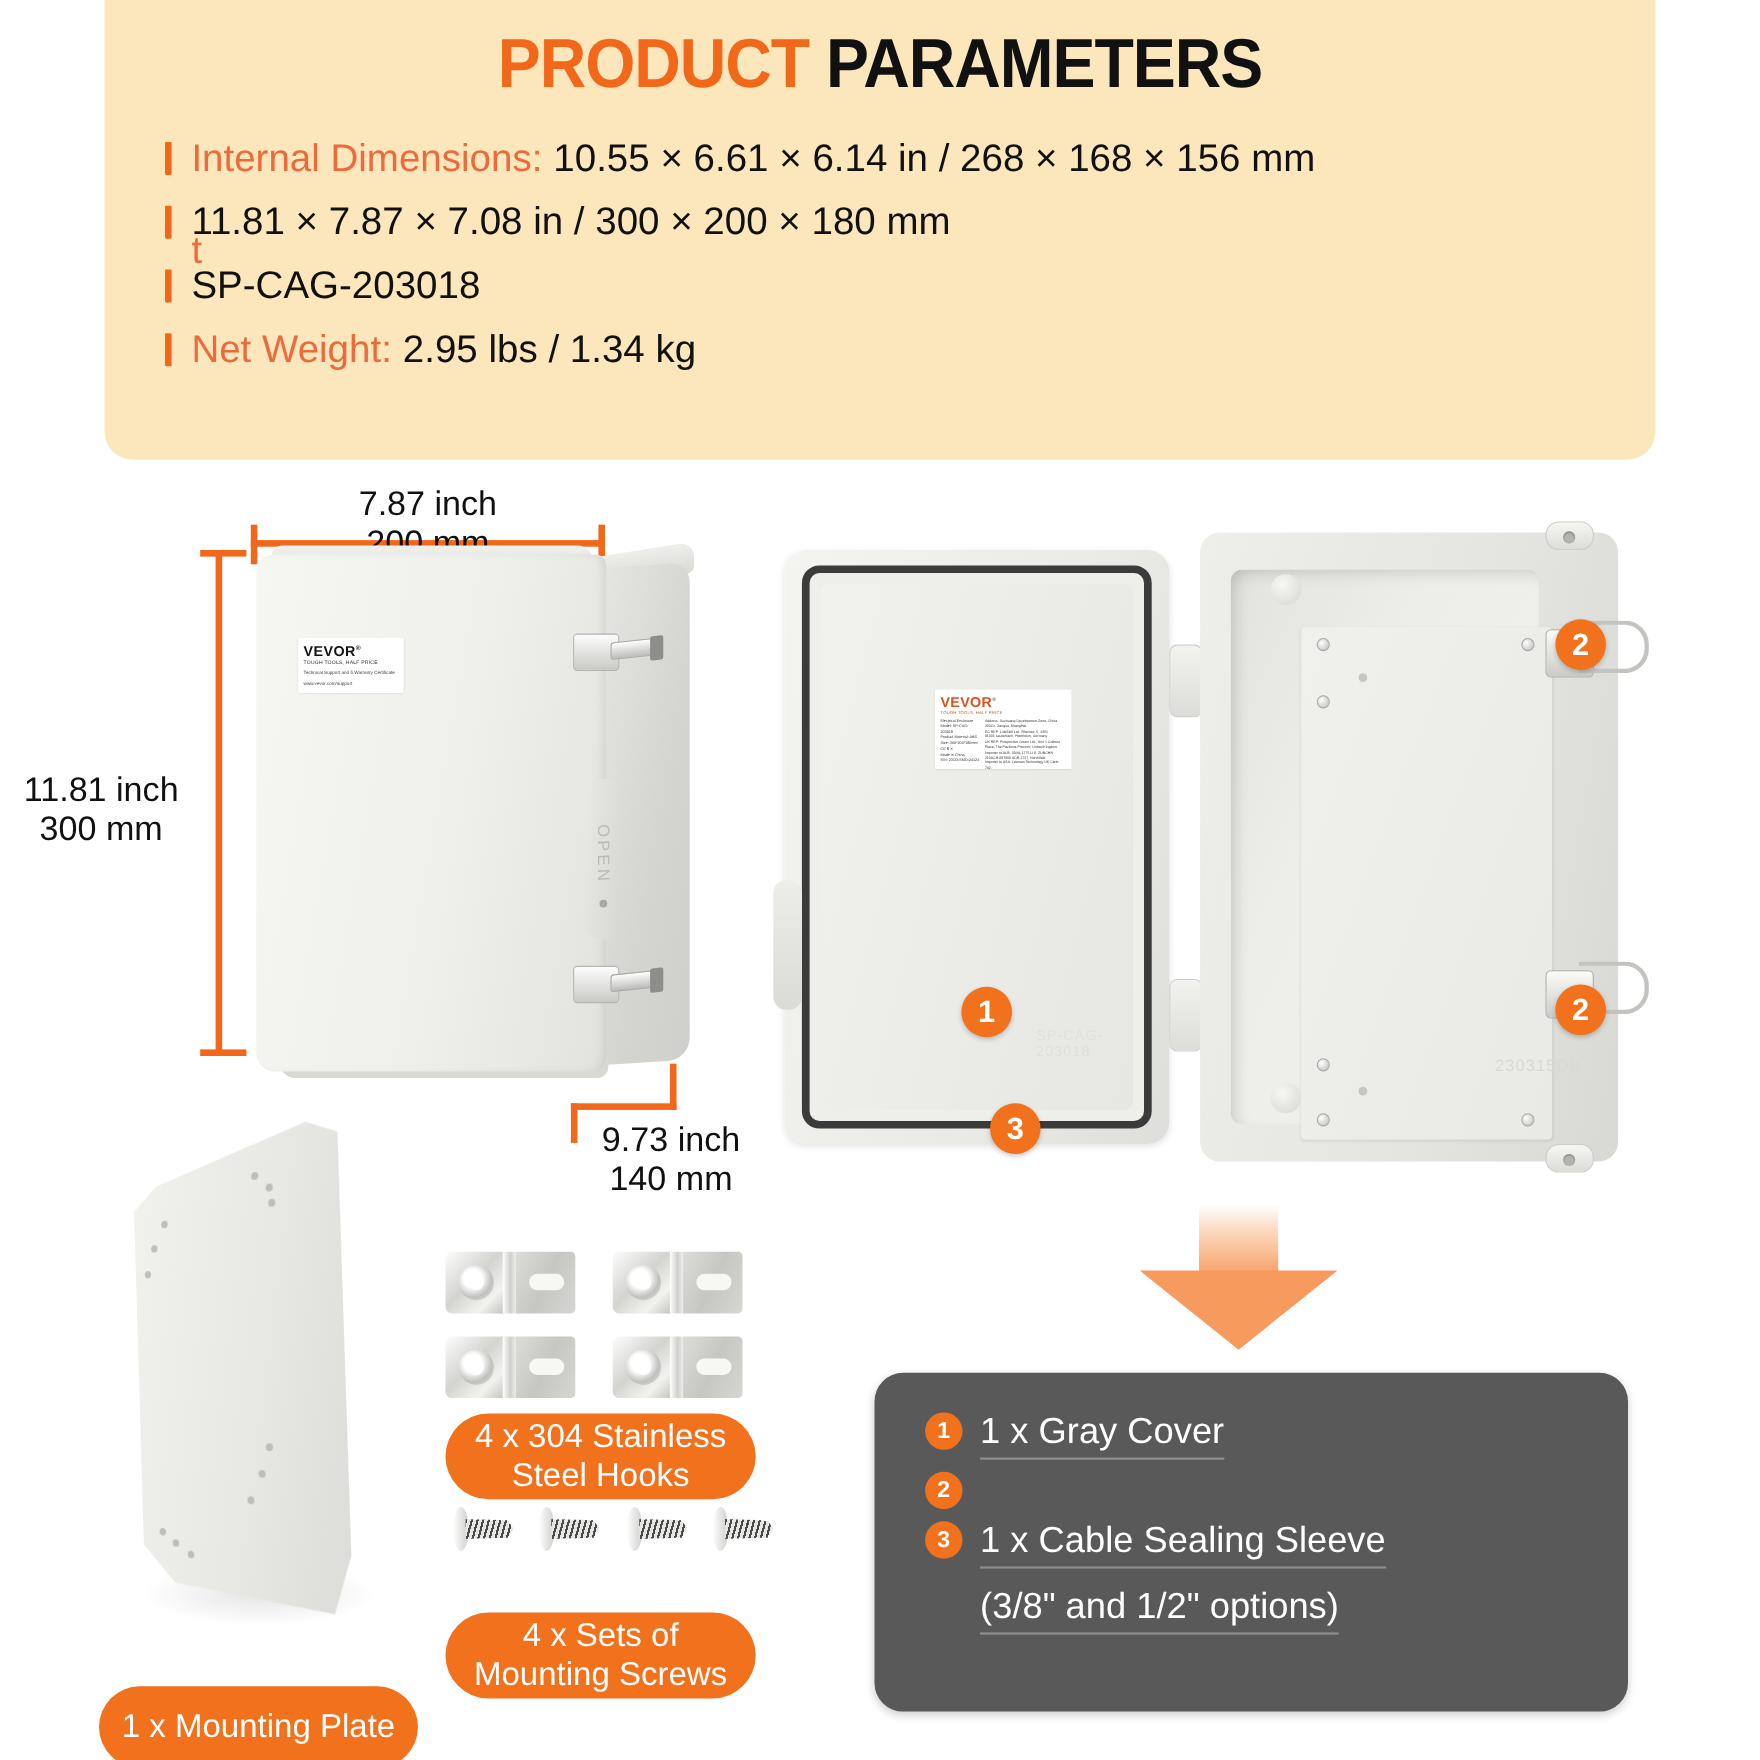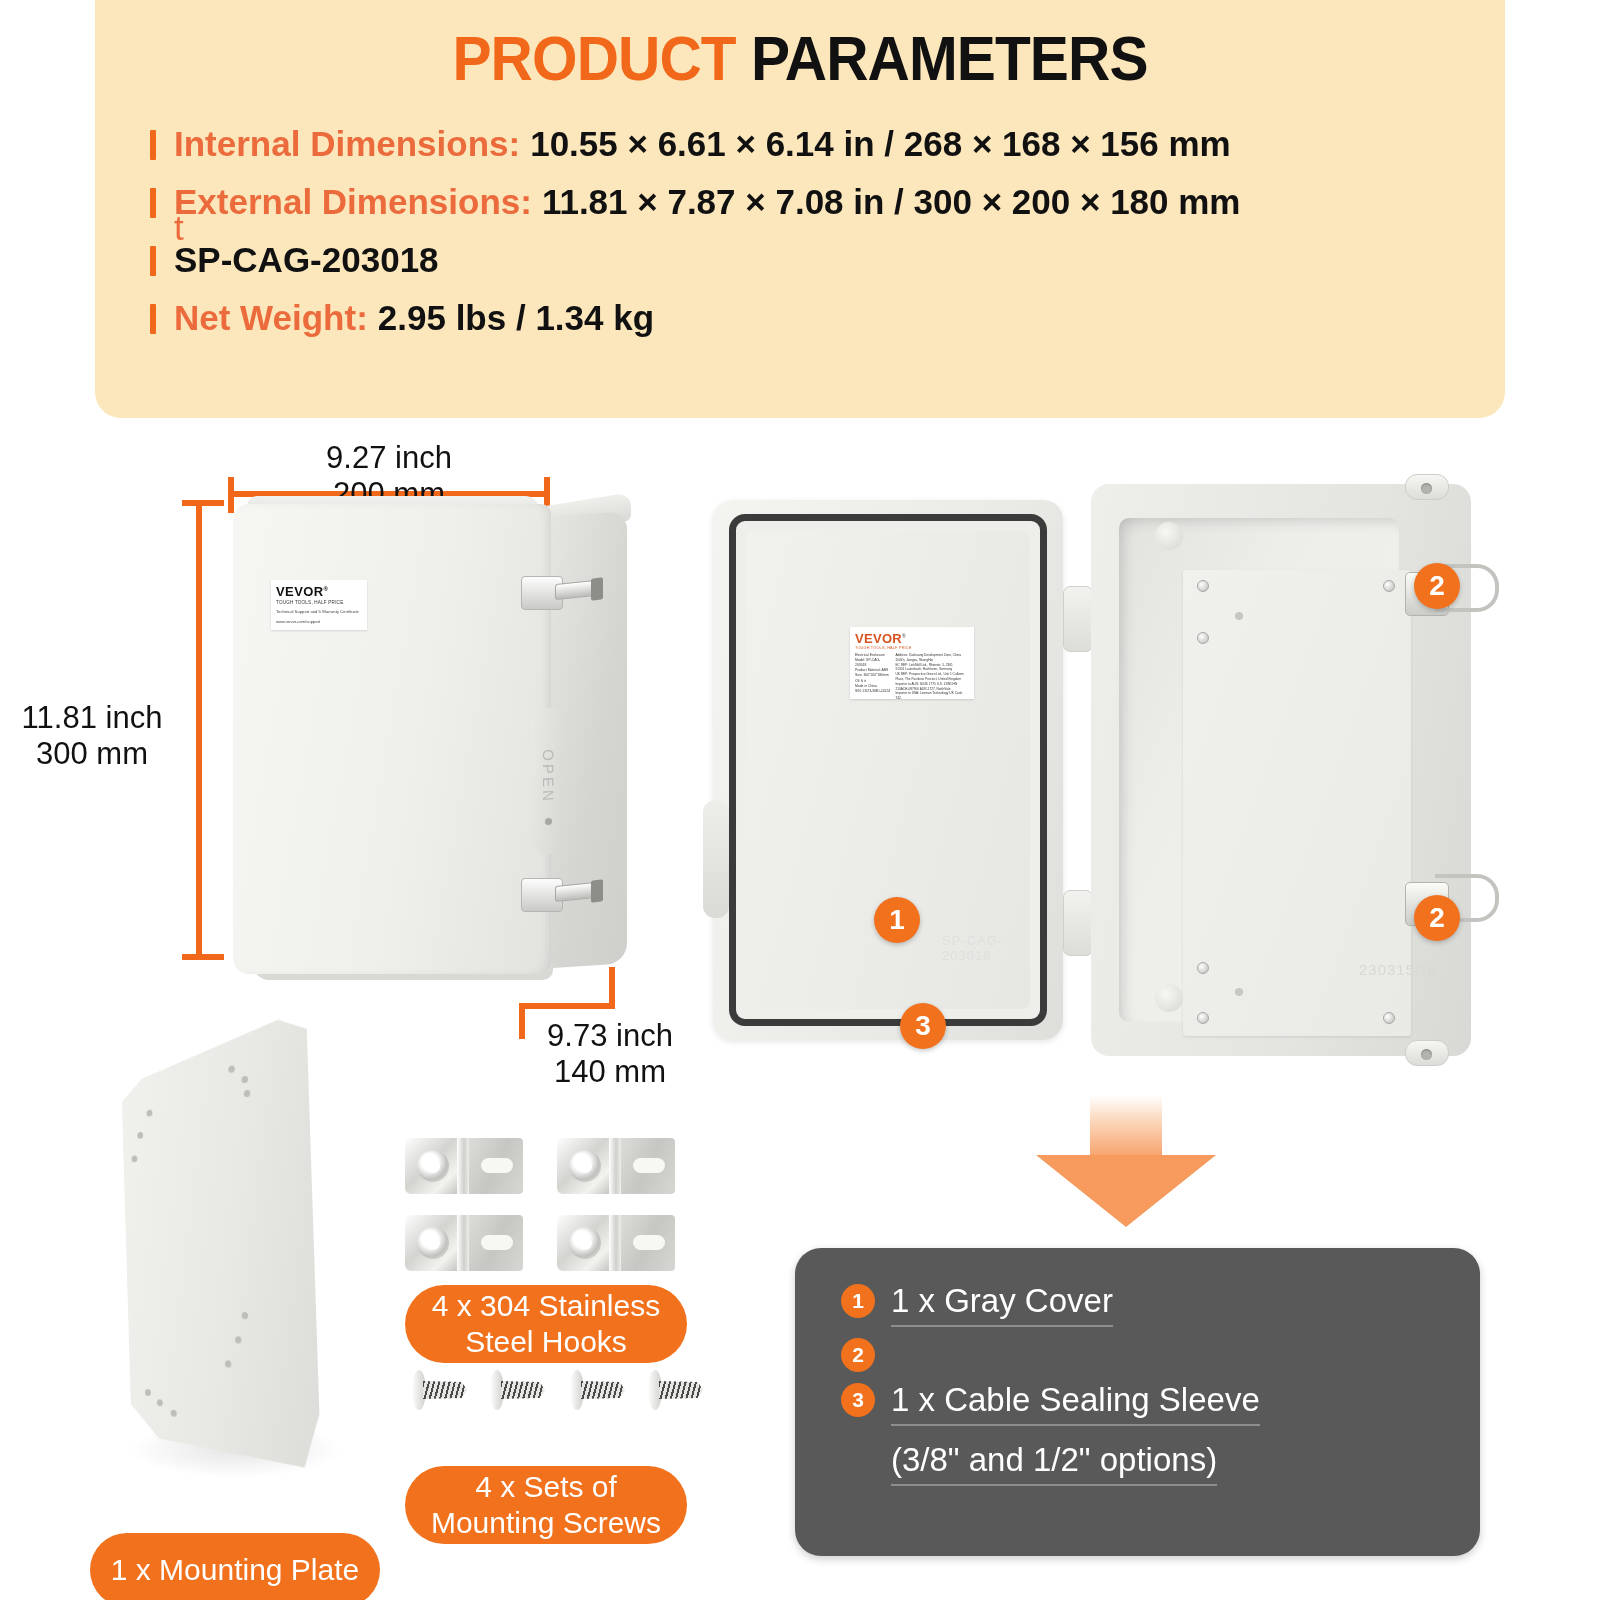--- a/index.html
+++ b/index.html
@@ -31,21 +31,20 @@
     font-family: "Liberation Sans", sans-serif;
     transform: scaleX(0.93);
   }
   .param-title .w1 { color: #f2681a; }
   .param-title .w2 { color: #111111; }
 
   .param-rows {
     position: absolute;
     left: 55px; top: 148px;
     width: 1340px;
-    font-weight: bold;
   }
   .param-row {
     display: flex;
     align-items: baseline;
     height: 58px;
     white-space: nowrap;
   }
   .bullet-bar {
     width: 6px; height: 30px;
     background: #f2681a;
@@ -489,42 +488,41 @@
     </div>
 
     <div class="param-rows">
       <div class="param-row">
         <span class="bullet-bar"></span>
         <span class="param-label">Internal Dimensions:</span>
         <span class="param-value">10.55 × 6.61 × 6.14 in / 268 × 168 × 156 mm</span>
       </div>
       <div class="param-row">
         <span class="bullet-bar"></span>
-        <span class="param-label">External Dimensions:</span>
         <span class="param-value">11.81 × 7.87 × 7.08 in / 300 × 200 × 180 mm</span>
       </div>
       <div class="param-row">
         <span class="bullet-bar"></span>
         <span class="param-value">SP-CAG-203018</span>
       </div>
       <div class="param-row">
         <span class="bullet-bar"></span>
         <span class="param-label">Net Weight:</span>
         <span class="param-value">2.95 lbs / 1.34 kg</span>
       </div>
     </div>
 
     <div class="stray-char">t</div>
   </div>
 
   <div class="dim-line" style="left:228px; top:491px; width:322px; height:6px;"></div>
   <div class="dim-line" style="left:228px; top:477px; width:6px; height:36px;"></div>
   <div class="dim-line" style="left:544px; top:477px; width:6px; height:36px;"></div>
   <div class="dim-text" style="left:279px; top:440px; width:220px;">
-    <div>9.27 inch</div>
+    <div>7.87 inch</div>
     <div>200 mm</div>
   </div>
 
   <div class="dim-line" style="left:196px; top:500px; width:6px; height:460px;"></div>
   <div class="dim-line" style="left:182px; top:500px; width:42px; height:6px;"></div>
   <div class="dim-line" style="left:182px; top:954px; width:42px; height:6px;"></div>
   <div class="dim-text" style="left:-8px; top:700px; width:200px;">
     <div>11.81 inch</div>
     <div>300 mm</div>
   </div>

